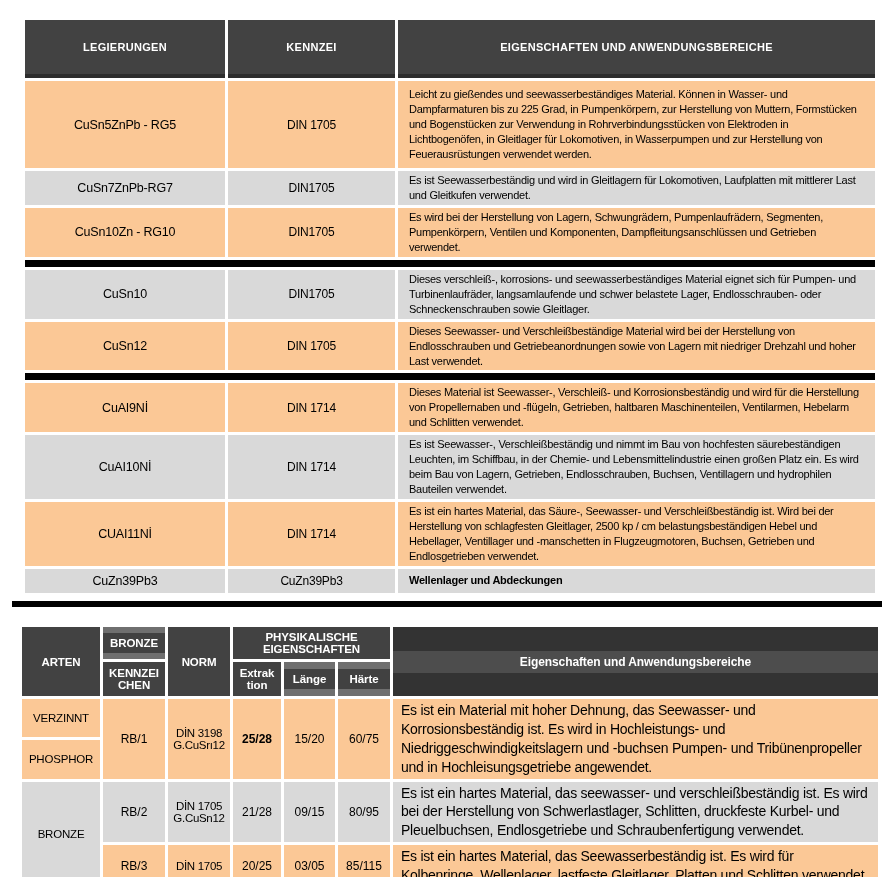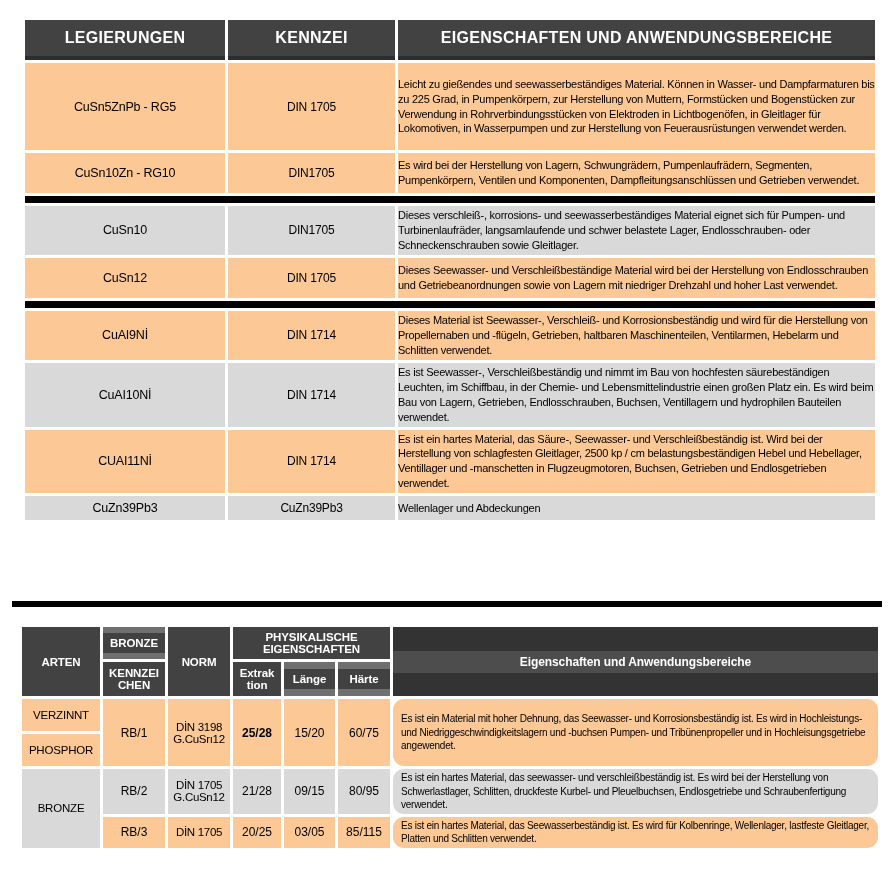--- a/index.html
+++ b/index.html
@@ -21,31 +21,31 @@
   }
   .page{position:relative;width:894px;height:877px;}
 
   table{border-collapse:separate;border-spacing:3px;table-layout:fixed;}
 
   
   #table1{position:absolute;left:22px;top:17px;width:856px;}
   #table1 th{
     background:var(--header-dark);
     border-bottom:4px solid var(--header-dark-edge);
-    color:#fff;font-weight:bold;font-size:16px;letter-spacing:.3px;
-    height:24px;padding:6px 4px;text-align:center;vertical-align:middle;
-  }
-  #table1 td{vertical-align:middle;padding:2px 0;}
+    color:#fff;font-weight:bold;font-size:11px;letter-spacing:.3px;
+    height:24px;padding:15px 4px;text-align:center;vertical-align:middle;
+  }
+  #table1 td{vertical-align:middle;padding:2px 11px;}
   td.alloy{text-align:center;font-size:12.5px;letter-spacing:-.2px;}
   td.std{text-align:center;font-weight:normal;font-size:12px;letter-spacing:-.2px;}
   td.desc{
     text-align:left;font-size:11px;line-height:1.36;letter-spacing:-.25px;
     padding:3px 8px;
   }
-  td.desc.bold{font-weight:normal;}
+  td.desc.bold{font-weight:bold;}
   tr.orange td{background:var(--row-orange);}
   tr.gray td{background:var(--row-gray);}
   tr.sepline td{background:var(--separator);height:3px;padding:0;line-height:0;}
   .hr1{height:87px}.hr2{height:26px}.hr3{height:40px}.hr4{height:40px}
   .hr5{height:40px}.hr6{height:42px}.hr7{height:38px}.hr8{height:62px}
   .hr9{height:52px}.hr10{height:24px}
 
   
   .bigsep{position:absolute;left:12px;top:601px;width:870px;height:6px;background:var(--separator);}
 
@@ -56,23 +56,22 @@
     text-align:center;vertical-align:middle;padding:0;
   }
   #table2 th.dark{background:var(--header-dark);}
   #table2 th.bandlight{background:var(--h2-light-bg);}
   #table2 th.bandbig{background:var(--h2-big-bg);}
   .band{display:flex;align-items:center;justify-content:center;width:100%;}
   th.bandlight .band{background:var(--h2-light-band);height:20px;}
   th.bandbig .band{background:var(--h2-big-band);height:22px;font-size:12px;}
   #table2 td{vertical-align:middle;text-align:center;padding:1px 3px;}
   #table2 td.t2desc{
-    text-align:left;font-size:10px;line-height:1.35;letter-spacing:-.25px;
+    text-align:left;font-size:14px;line-height:1.35;letter-spacing:-.25px;
     padding:2px 8px;
-    border-radius:11px;
   }
   td.arten{font-weight:normal;font-size:11.5px;letter-spacing:-.2px;}
   td.kz{font-size:12px;}
   td.norm{font-size:11.5px;letter-spacing:-.3px;padding:1px 1px;}
   td.num{font-size:12px;}
   td.num.bold{font-weight:bold;}
   tr.t2orange td{background:var(--row-orange);}
   tr.t2gray td{background:var(--row-gray);}
   td.cellgray{background:var(--row-gray) !important;}
   .h2a{height:32px}.h2b{height:34px}
@@ -92,20 +91,25 @@
     <tbody>
         <tr>
       <th>LEGIERUNGEN</th>
       <th>KENNZEI</th>
       <th>EIGENSCHAFTEN UND ANWENDUNGSBEREICHE</th>
     </tr>
     <tr class="orange hr1">
       <td class="alloy">CuSn5ZnPb - RG5</td>
       <td class="std">DIN 1705</td>
       <td class="desc">Leicht zu gießendes und seewasserbeständiges Material. Können in Wasser- und Dampfarmaturen bis zu 225 Grad, in Pumpenkörpern, zur Herstellung von Muttern, Formstücken und Bogenstücken zur Verwendung in Rohrverbindungsstücken von Elektroden in Lichtbogenöfen, in Gleitlager für Lokomotiven, in Wasserpumpen und zur Herstellung von Feuerausrüstungen verwendet werden.</td>
+    </tr>
+    <tr class="gray hr2">
+      <td class="alloy">CuSn7ZnPb-RG7</td>
+      <td class="std">DIN1705</td>
+      <td class="desc">Es ist Seewasserbeständig und wird in Gleitlagern für Lokomotiven, Laufplatten mit mittlerer Last und Gleitkufen verwendet.</td>
     </tr>
     <tr class="orange hr3">
       <td class="alloy">CuSn10Zn - RG10</td>
       <td class="std">DIN1705</td>
       <td class="desc">Es wird bei der Herstellung von Lagern, Schwungrädern, Pumpenlaufrädern, Segmenten, Pumpenkörpern, Ventilen und Komponenten, Dampfleitungsanschlüssen und Getrieben verwendet.</td>
     </tr>
     <tr class="sepline">
           <td colspan="3"></td>
         </tr>
     <tr class="gray hr4">

